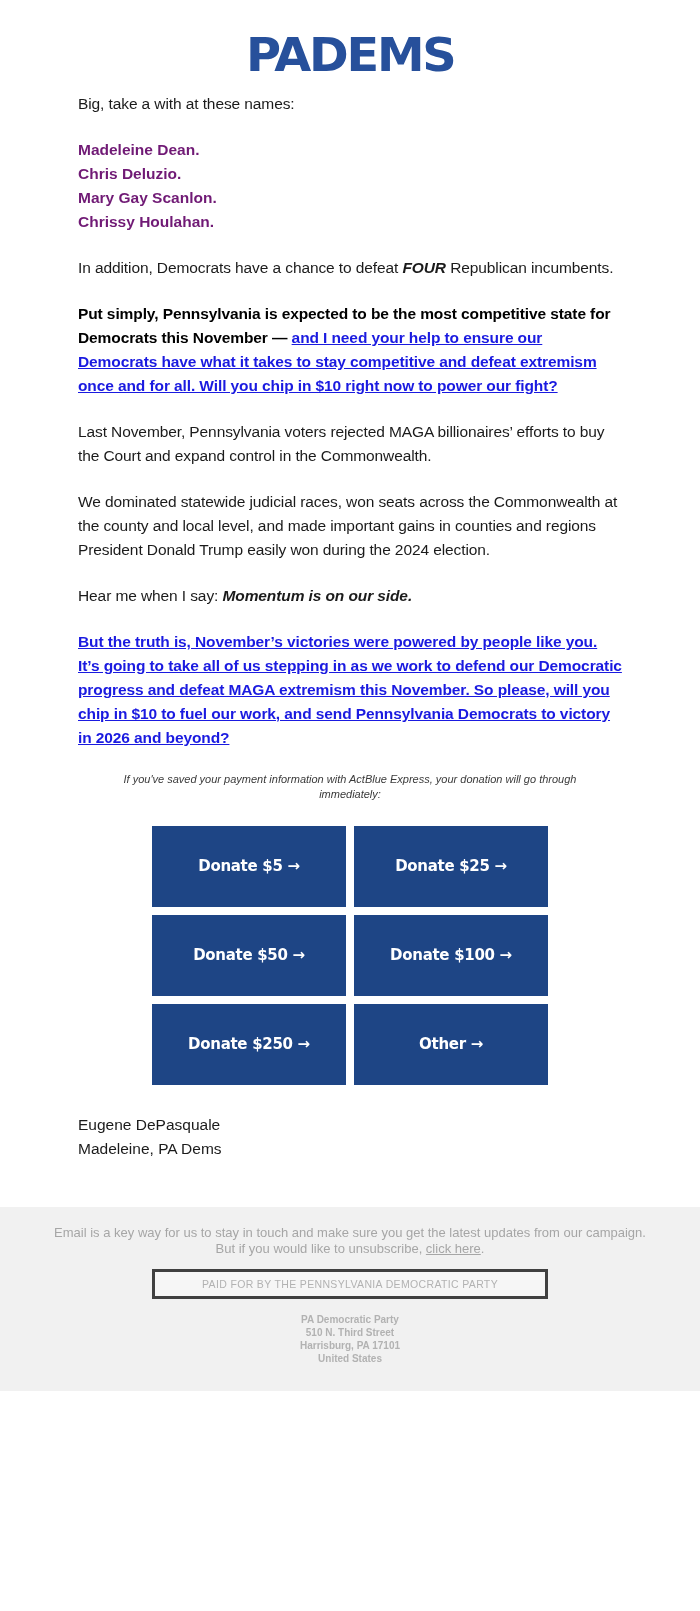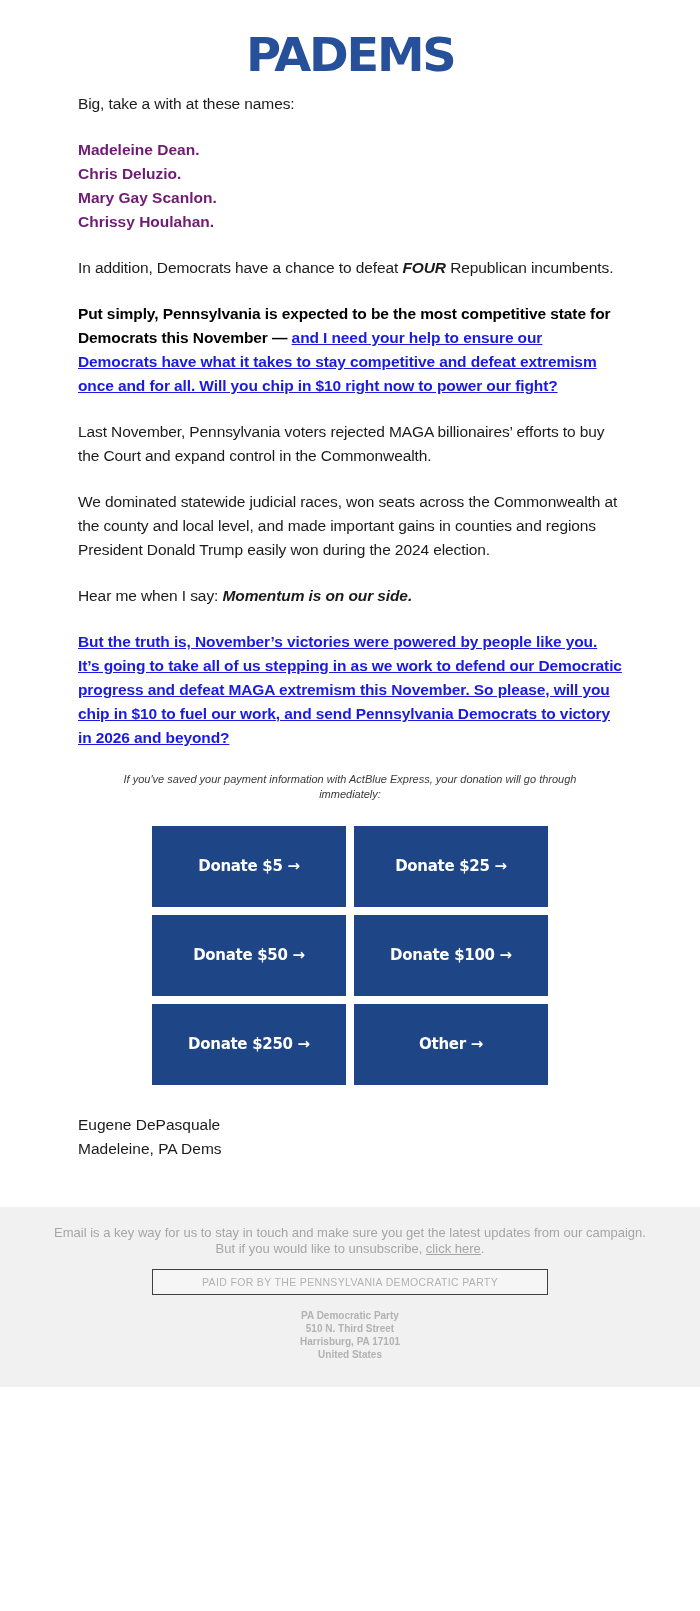--- a/index.html
+++ b/index.html
@@ -128,21 +128,21 @@
     color: #a6a6a6;
     margin: 0;
   }
   .footer-line a {
     color: #a6a6a6;
     text-decoration: underline;
   }
   .paidfor-box {
     margin: 12px auto 0 auto;
     width: 396px;
-    border: 1px solid #404040;
+    border: 3px solid #404040;
     background: #f6f6f6;
     color: #b2b2b2;
     font-size: 10.5px;
     letter-spacing: 0.35px;
     padding: 6px 4px;
   }
   .address {
     margin: 14px 0 0 0;
     font-size: 10px;
     line-height: 13px;

